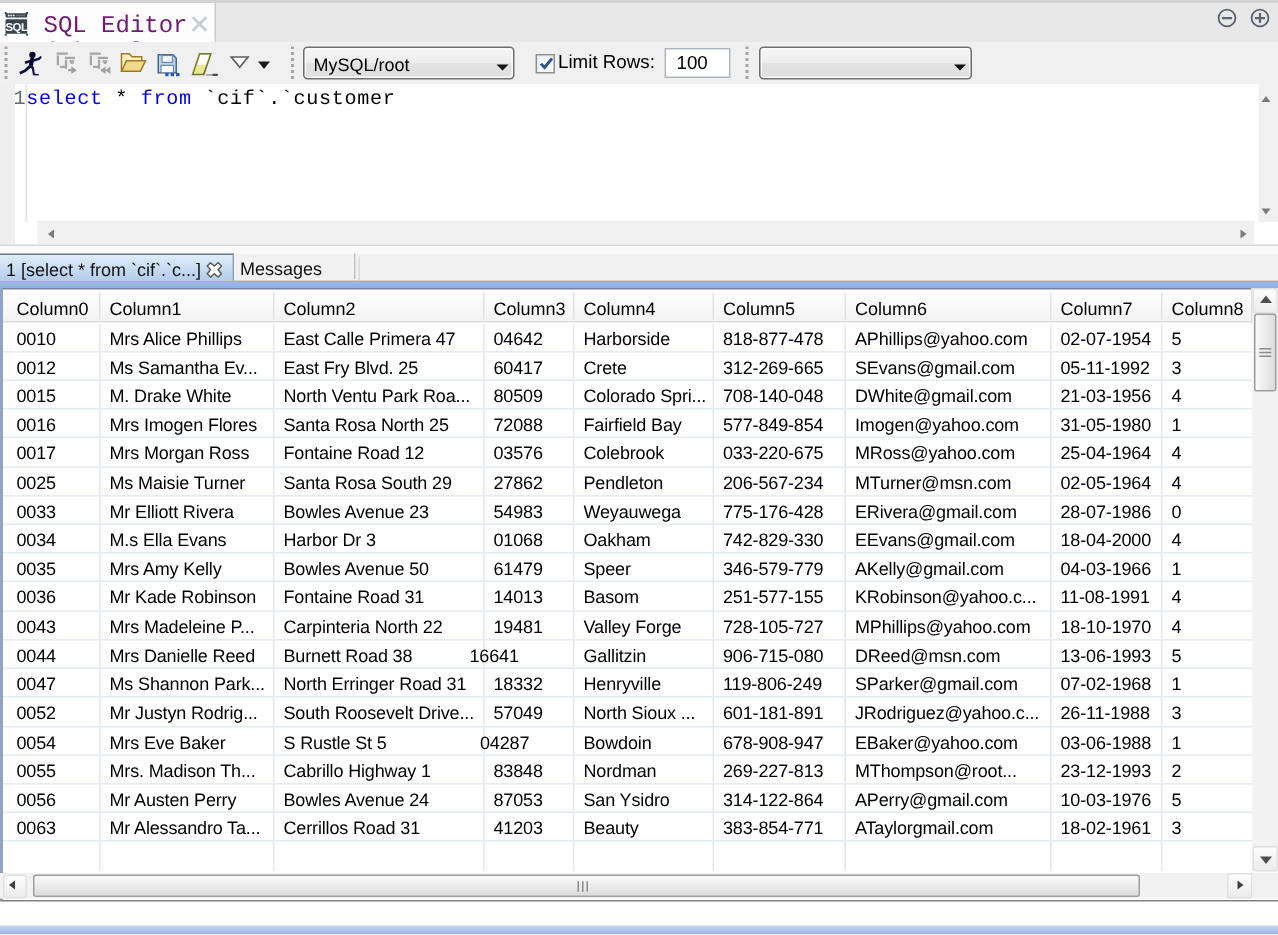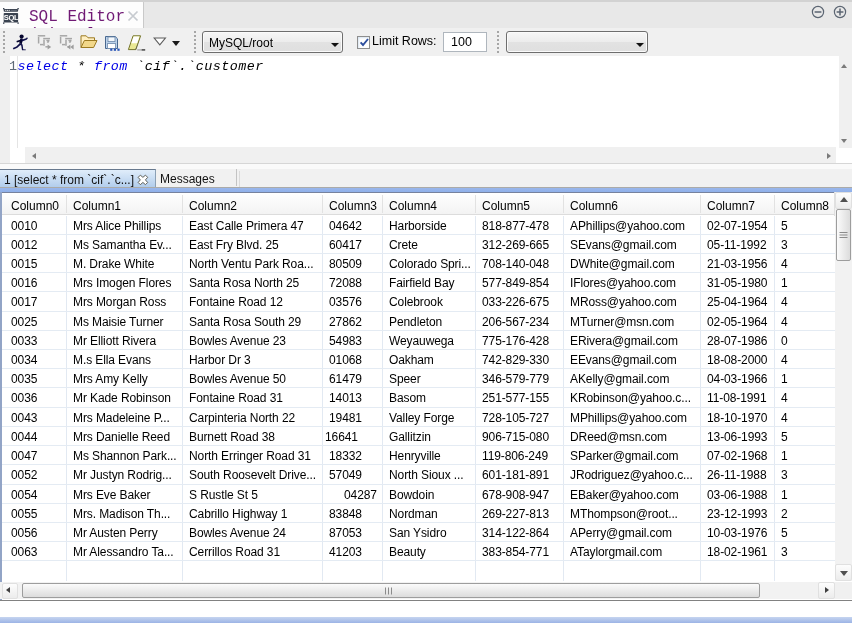--- a/index.html
+++ b/index.html
@@ -25,21 +25,21 @@
 #lrlabel{left:372px;top:34px;font-size:12.5px;}
 #inp100{left:443px;top:32px;width:44px;height:20px;border:1px solid #afb6bd;background:#fff;}
 #inp100 span{position:absolute;left:7px;top:2px;font-size:12.5px;}
 
 #editor{left:0;top:56px;width:852px;height:108px;background:#fff;}
 #edstrip{left:0;top:56px;width:10px;height:108px;background:#efefef;}
 #gutline{left:17px;top:56px;width:1px;height:92px;background:#e4e4e4;}
 #lnum{left:0;top:59px;width:17px;text-align:right;font-family:"Liberation Mono",monospace;
  font-size:13.4px;color:#5e6a77;}
 #code{left:17.5px;top:59px;font-family:"Liberation Mono",monospace;font-size:13.4px;
- letter-spacing:0.45px;white-space:pre;color:#000;font-style:italic;}
+ letter-spacing:0.45px;white-space:pre;color:#000;}
 #code .kw{color:#0000e6;}
 
 #edvsb{left:839px;top:56px;width:13px;height:92px;background:#f0f0f0;}
 #edhsb{left:25px;top:147px;width:811px;height:16px;background:#f0f0f0;}
 #edhsb-border{left:0;top:163px;width:852px;height:1px;background:#d6d6d6;}
 .tri{position:absolute;width:0;height:0;}
 
 #sash{left:0;top:164px;width:852px;height:5px;background:#fafafa;}
 #rbar{left:0;top:169px;width:852px;height:18px;background:#f1f1f1;}
 #rtab1{left:0;top:169px;width:156px;height:18px;
@@ -271,31 +271,31 @@
 <div class="cell" style="left:705px;width:65px">21-03-1956</div>
 <div class="cell" style="left:779px;width:52px">4</div>
 </div>
 <div class="row">
 <div class="cell" style="left:9px;width:53px">0016</div>
 <div class="cell" style="left:71px;width:107px">Mrs Imogen Flores</div>
 <div class="cell" style="left:187px;width:131px">Santa Rosa North 25</div>
 <div class="cell" style="left:327px;width:51px">72088</div>
 <div class="cell" style="left:387px;width:84px">Fairfield Bay</div>
 <div class="cell" style="left:480px;width:79px">577-849-854</div>
-<div class="cell" style="left:568px;width:128px">IFlores@yahoo.com</div>
+<div class="cell" style="left:568px;width:128px">Imogen@yahoo.com</div>
 <div class="cell" style="left:705px;width:65px">31-05-1980</div>
 <div class="cell" style="left:779px;width:52px">1</div>
 </div>
 <div class="row">
 <div class="cell" style="left:9px;width:53px">0017</div>
 <div class="cell" style="left:71px;width:107px">Mrs Morgan Ross</div>
 <div class="cell" style="left:187px;width:131px">Fontaine Road 12</div>
 <div class="cell" style="left:327px;width:51px">03576</div>
 <div class="cell" style="left:387px;width:84px">Colebrook</div>
-<div class="cell" style="left:480px;width:79px">033-226-675</div>
+<div class="cell" style="left:480px;width:79px">033-220-675</div>
 <div class="cell" style="left:568px;width:128px">MRoss@yahoo.com</div>
 <div class="cell" style="left:705px;width:65px">25-04-1964</div>
 <div class="cell" style="left:779px;width:52px">4</div>
 </div>
 <div class="row">
 <div class="cell" style="left:9px;width:53px">0025</div>
 <div class="cell" style="left:71px;width:107px">Ms Maisie Turner</div>
 <div class="cell" style="left:187px;width:131px">Santa Rosa South 29</div>
 <div class="cell" style="left:327px;width:51px">27862</div>
 <div class="cell" style="left:387px;width:84px">Pendleton</div>
@@ -316,21 +316,21 @@
 <div class="cell" style="left:779px;width:52px">0</div>
 </div>
 <div class="row">
 <div class="cell" style="left:9px;width:53px">0034</div>
 <div class="cell" style="left:71px;width:107px">M.s Ella Evans</div>
 <div class="cell" style="left:187px;width:131px">Harbor Dr 3</div>
 <div class="cell" style="left:327px;width:51px">01068</div>
 <div class="cell" style="left:387px;width:84px">Oakham</div>
 <div class="cell" style="left:480px;width:79px">742-829-330</div>
 <div class="cell" style="left:568px;width:128px">EEvans@gmail.com</div>
-<div class="cell" style="left:705px;width:65px">18-08-2000</div>
+<div class="cell" style="left:705px;width:65px">18-04-2000</div>
 <div class="cell" style="left:779px;width:52px">4</div>
 </div>
 <div class="row">
 <div class="cell" style="left:9px;width:53px">0035</div>
 <div class="cell" style="left:71px;width:107px">Mrs Amy Kelly</div>
 <div class="cell" style="left:187px;width:131px">Bowles Avenue 50</div>
 <div class="cell" style="left:327px;width:51px">61479</div>
 <div class="cell" style="left:387px;width:84px">Speer</div>
 <div class="cell" style="left:480px;width:79px">346-579-779</div>
 <div class="cell" style="left:568px;width:128px">AKelly@gmail.com</div>
@@ -356,21 +356,21 @@
 <div class="cell" style="left:387px;width:84px">Valley Forge</div>
 <div class="cell" style="left:480px;width:79px">728-105-727</div>
 <div class="cell" style="left:568px;width:128px">MPhillips@yahoo.com</div>
 <div class="cell" style="left:705px;width:65px">18-10-1970</div>
 <div class="cell" style="left:779px;width:52px">4</div>
 </div>
 <div class="row">
 <div class="cell" style="left:9px;width:53px">0044</div>
 <div class="cell" style="left:71px;width:107px">Mrs Danielle Reed</div>
 <div class="cell" style="left:187px;width:131px">Burnett Road 38</div>
-<div class="cell" style="left:323px;width:51px">16641</div>
+<div class="cell" style="left:311px;width:51px">16641</div>
 <div class="cell" style="left:387px;width:84px">Gallitzin</div>
 <div class="cell" style="left:480px;width:79px">906-715-080</div>
 <div class="cell" style="left:568px;width:128px">DReed@msn.com</div>
 <div class="cell" style="left:705px;width:65px">13-06-1993</div>
 <div class="cell" style="left:779px;width:52px">5</div>
 </div>
 <div class="row">
 <div class="cell" style="left:9px;width:53px">0047</div>
 <div class="cell" style="left:71px;width:107px">Ms Shannon Park...</div>
 <div class="cell" style="left:187px;width:131px">North Erringer Road 31</div>
@@ -389,21 +389,21 @@
 <div class="cell" style="left:387px;width:84px">North Sioux ...</div>
 <div class="cell" style="left:480px;width:79px">601-181-891</div>
 <div class="cell" style="left:568px;width:128px">JRodriguez@yahoo.c...</div>
 <div class="cell" style="left:705px;width:65px">26-11-1988</div>
 <div class="cell" style="left:779px;width:52px">3</div>
 </div>
 <div class="row">
 <div class="cell" style="left:9px;width:53px">0054</div>
 <div class="cell" style="left:71px;width:107px">Mrs Eve Baker</div>
 <div class="cell" style="left:187px;width:131px">S Rustle St 5</div>
-<div class="cell" style="left:342px;width:51px">04287</div>
+<div class="cell" style="left:318px;width:51px">04287</div>
 <div class="cell" style="left:387px;width:84px">Bowdoin</div>
 <div class="cell" style="left:480px;width:79px">678-908-947</div>
 <div class="cell" style="left:568px;width:128px">EBaker@yahoo.com</div>
 <div class="cell" style="left:705px;width:65px">03-06-1988</div>
 <div class="cell" style="left:779px;width:52px">1</div>
 </div>
 <div class="row">
 <div class="cell" style="left:9px;width:53px">0055</div>
 <div class="cell" style="left:71px;width:107px">Mrs. Madison Th...</div>
 <div class="cell" style="left:187px;width:131px">Cabrillo Highway 1</div>

